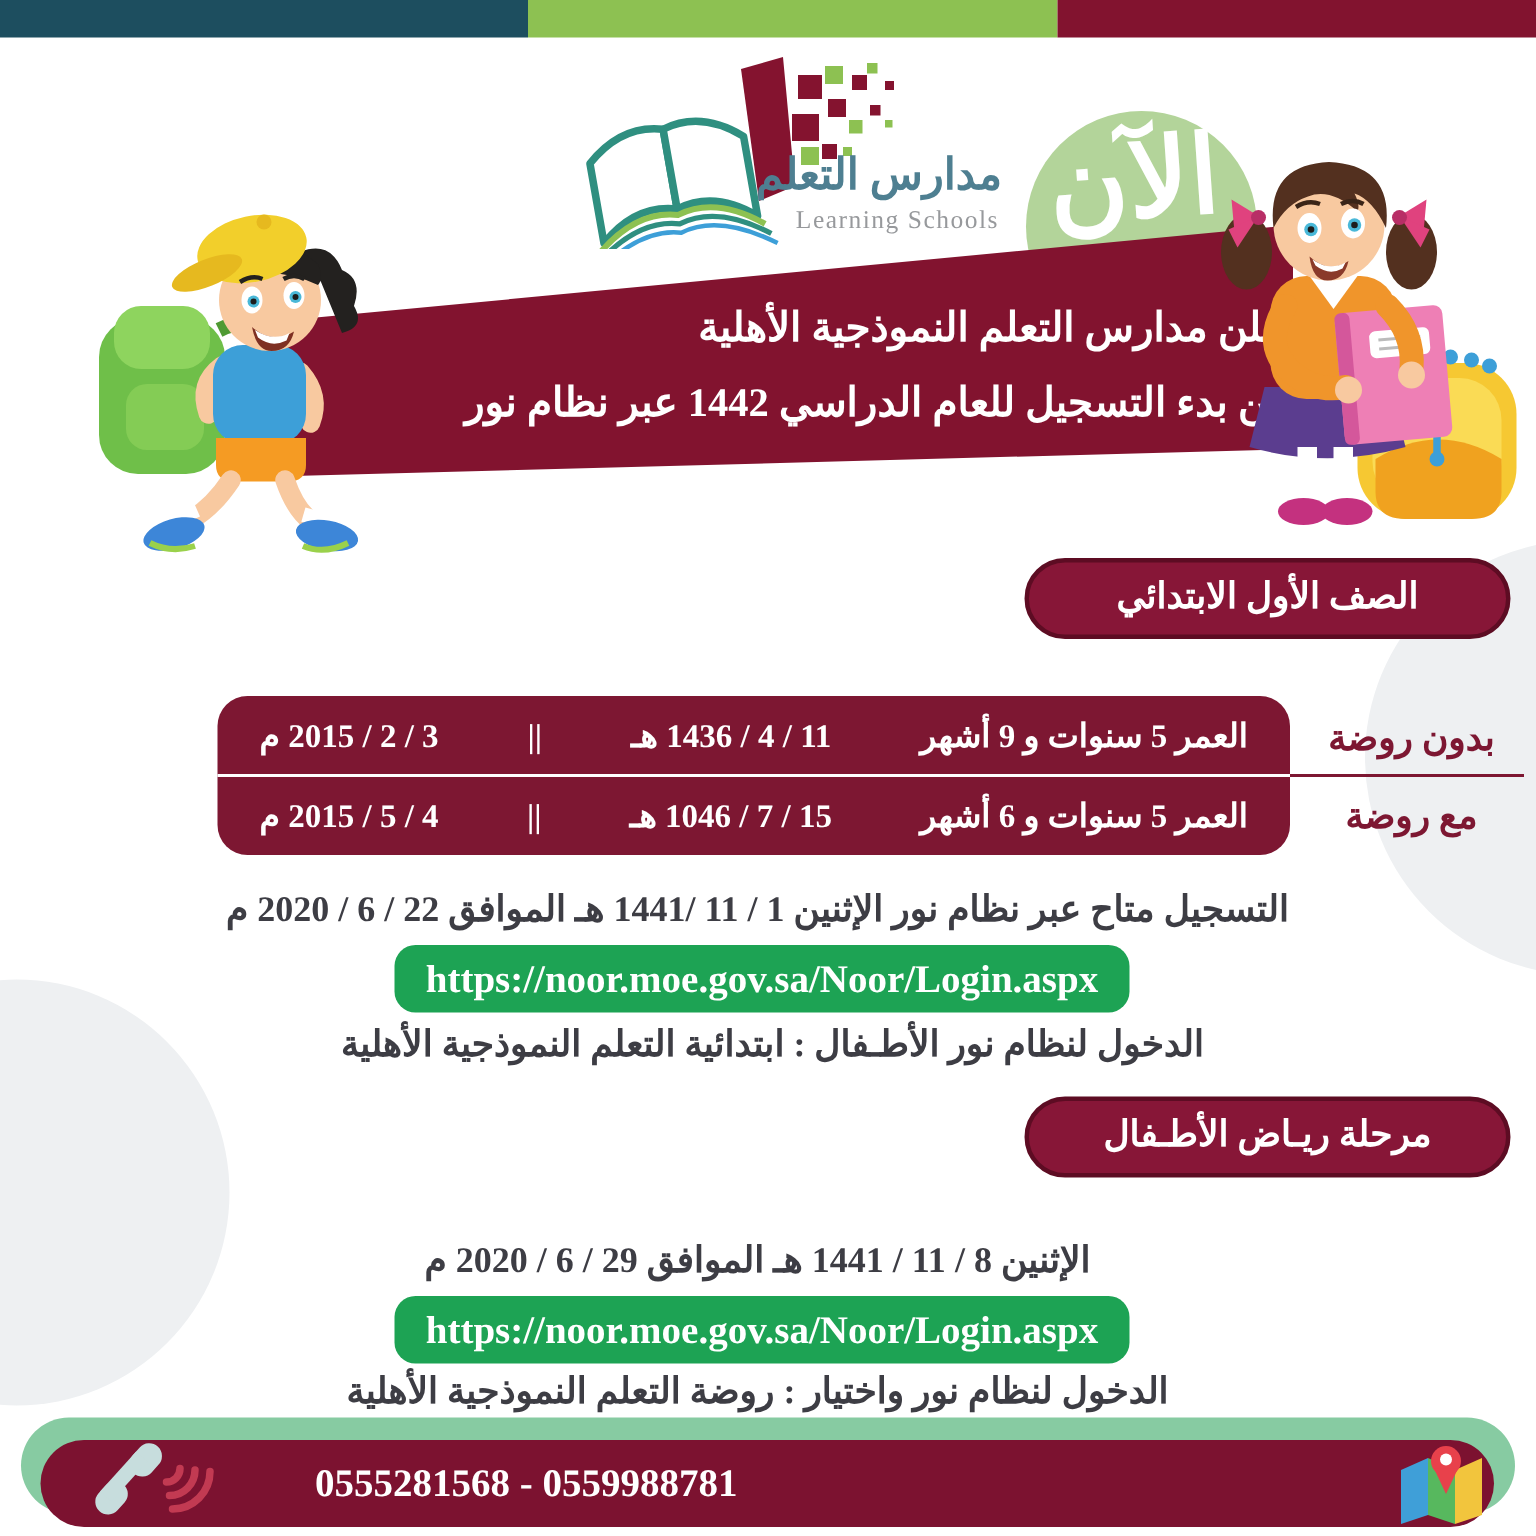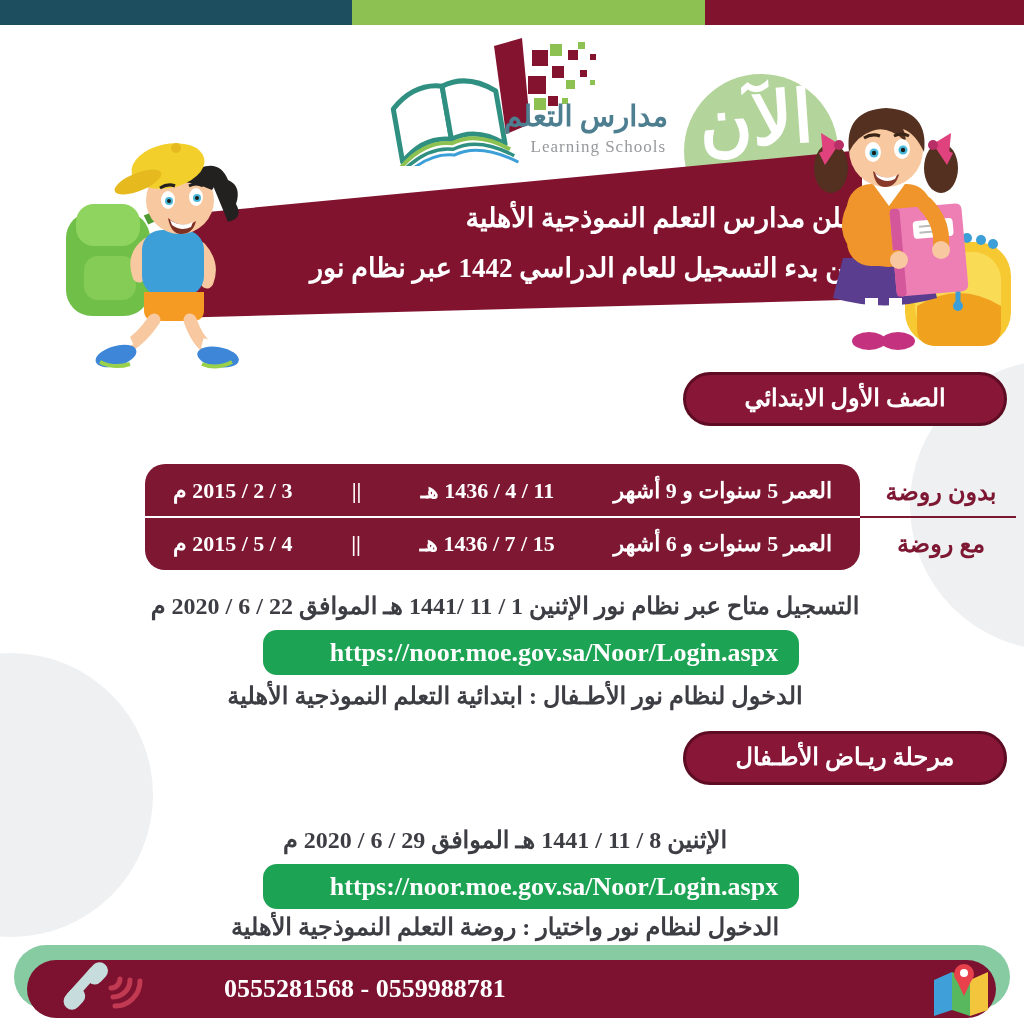--- a/index.html
+++ b/index.html
@@ -63,31 +63,31 @@
 
   .body-line{text-align:center;color:var(--text-dark);font-weight:bold;font-size:24px;z-index:5;}
   .avail1{left:97px;top:592px;width:816px;}
   .instr1{left:97px;top:682px;width:836px;}
   .kg-line1{left:110px;top:790px;width:820px;}
   .kg-line2{left:95px;top:826px;width:820px;}
   .instr2{left:95px;top:913px;width:820px;}
 
   .url-btn{width:490px;height:45px;border-radius:14px;background:var(--button-green);
            color:#fff;font-weight:bold;font-size:26px;text-align:center;line-height:45px;
-           z-index:5;border:none;display:block;padding-left:46px;}
+           z-index:5;border:none;display:block;}
   .url1{left:263px;top:630px;}
   .url2{left:263px;top:864px;}
 
   
   .footer-green{left:14px;top:945px;width:996px;height:64px;border-radius:34px;
                 background:var(--footer-green);z-index:6;}
   .footer-bar{left:27px;top:960px;width:969px;height:58px;border-radius:29px;
               background:var(--maroon-deep);z-index:7;}
   .phone-icon{left:55px;top:962px;width:150px;height:54px;z-index:8;}
-  .phones{left:224px;top:974px;color:#fff;font-weight:bold;font-size:26px;z-index:8;}
+  .phones{left:210px;top:974px;color:#fff;font-weight:bold;font-size:26px;z-index:8;}
   .address{right:96px;top:976px;color:#fff;font-weight:bold;font-size:23px;z-index:8;}
   .map-icon{left:928px;top:960px;width:64px;height:56px;z-index:8;}
 </style>
 </head>
 <body>
 
 <div class="page">
 
   <div class="abs bar bar-teal"></div>
   <div class="abs bar bar-green"></div>
@@ -225,21 +225,21 @@
   <div class="abs table">
     <div class="trow trow1" dir="rtl">
       <span>العمر 5 سنوات و 9 أشهر</span>
       <span>11  /  4  / 1436 هـ</span>
       <span>||</span>
       <span>3 / 2 / 2015 م</span>
     </div>
     <div class="tdivider"></div>
     <div class="trow trow2" dir="rtl">
       <span>العمر 5 سنوات و 6 أشهر</span>
-      <span>15  /  7  / 1436 هـ</span>
+      <span>15  /  7  / 1046 هـ</span>
       <span>||</span>
       <span>4 / 5 / 2015 م</span>
     </div>
   </div>
   <div class="abs outer-divider"></div>
   <div class="abs side-label side-label1" dir="rtl">بدون روضة</div>
   <div class="abs side-label side-label2" dir="rtl">مع  روضة</div>
 
   <div class="abs body-line avail1" dir="rtl">التسجيل متاح عبر نظام نور الإثنين  1 / 11 /1441 هـ الموافق 22 / 6 / 2020 م</div>
   <div class="abs url-btn url1" dir="ltr">https://noor.moe.gov.sa/Noor/Login.aspx</div>

